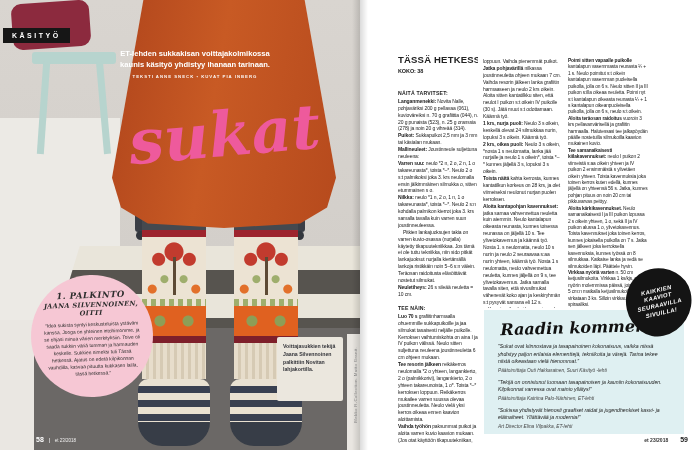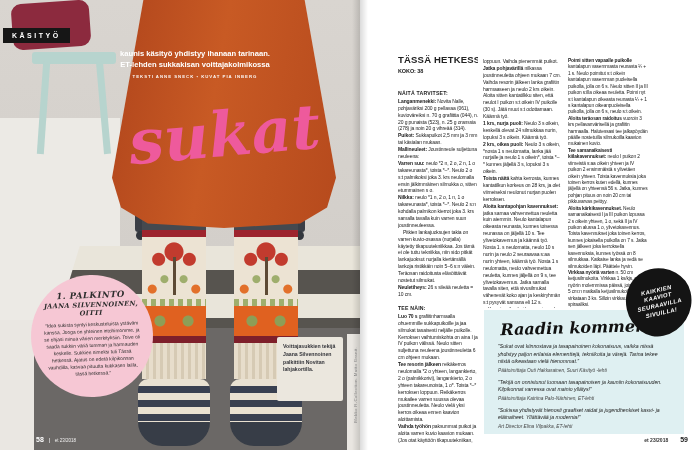--- a/index.html
+++ b/index.html
@@ -158,22 +158,22 @@
         <div class="foot"></div>
           <div class="toe"></div>
       </div>
     </div>
 
     <div class="skirt"></div>
 
     <div class="section-tag">KÄSITYÖ</div>
 
     <div class="intro">
+      <div class="line">ET-lehden sukkakisan voittajakolmikossa</div>
       <div class="line">kaunis käsityö yhdistyy ihanaan tarinaan.</div>
-      <div class="line">ET-lehden sukkakisan voittajakolmikossa</div>
       <div class="byline">TEKSTI ANNE SNECK • KUVAT PIA INBERG</div>
     </div>
 
     <div class="title-script">sukat</div>
 
     <div class="prize-bubble">
       <div class="prize-rank">1. PALKINTO</div>
       <div class="prize-winner">JAANA SILVENNOINEN, OITTI</div>
       <div class="prize-quote">”Idea sukista syntyi keskusteluista ystäväni kanssa. Jooga on yhteinen intohimomme, ja se ohjasi minua värien merkityksiin. Toive oli saada sukkiin väriä tumman ja harmauden keskelle. Sukkien nimeksi tuli Tässä hetkessä. Ajatus on edetä kilpikonnan vauhdilla, kasvaa pituutta kukkasen lailla, tässä hetkessä.”</div>
     </div>

